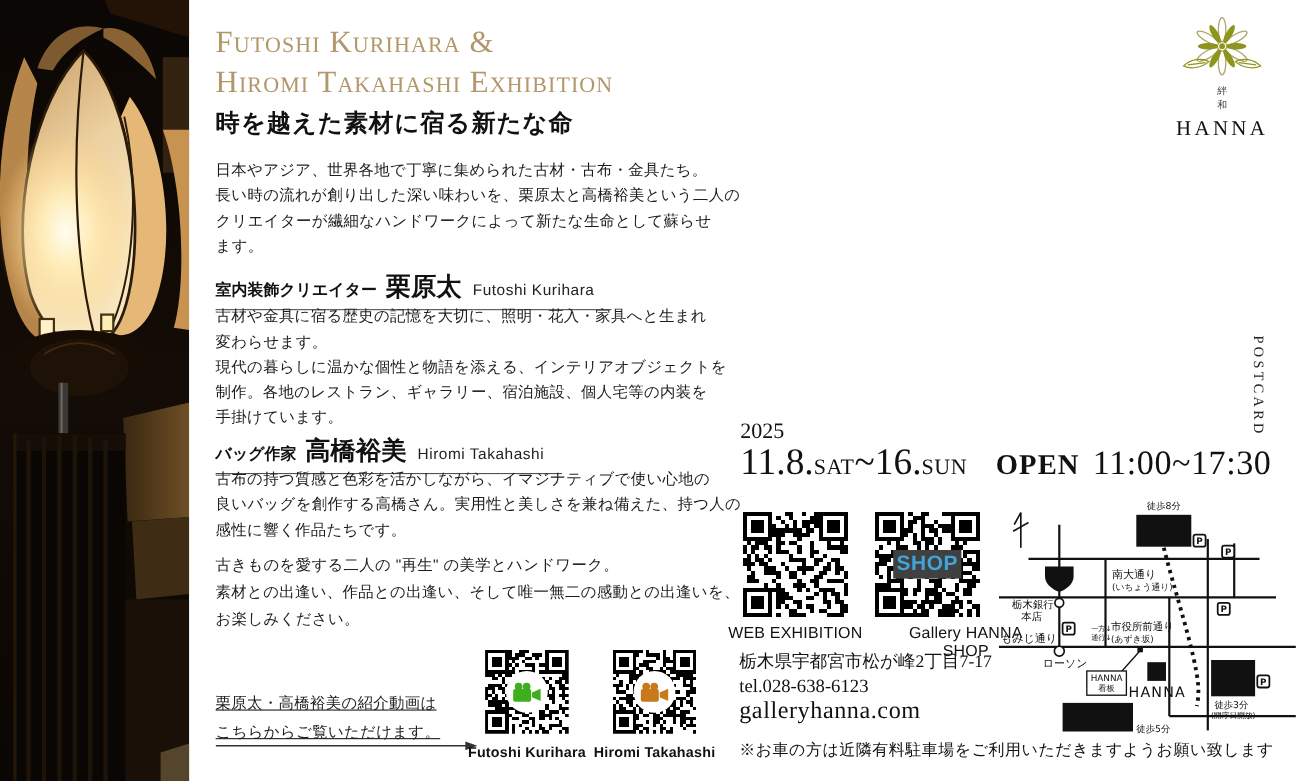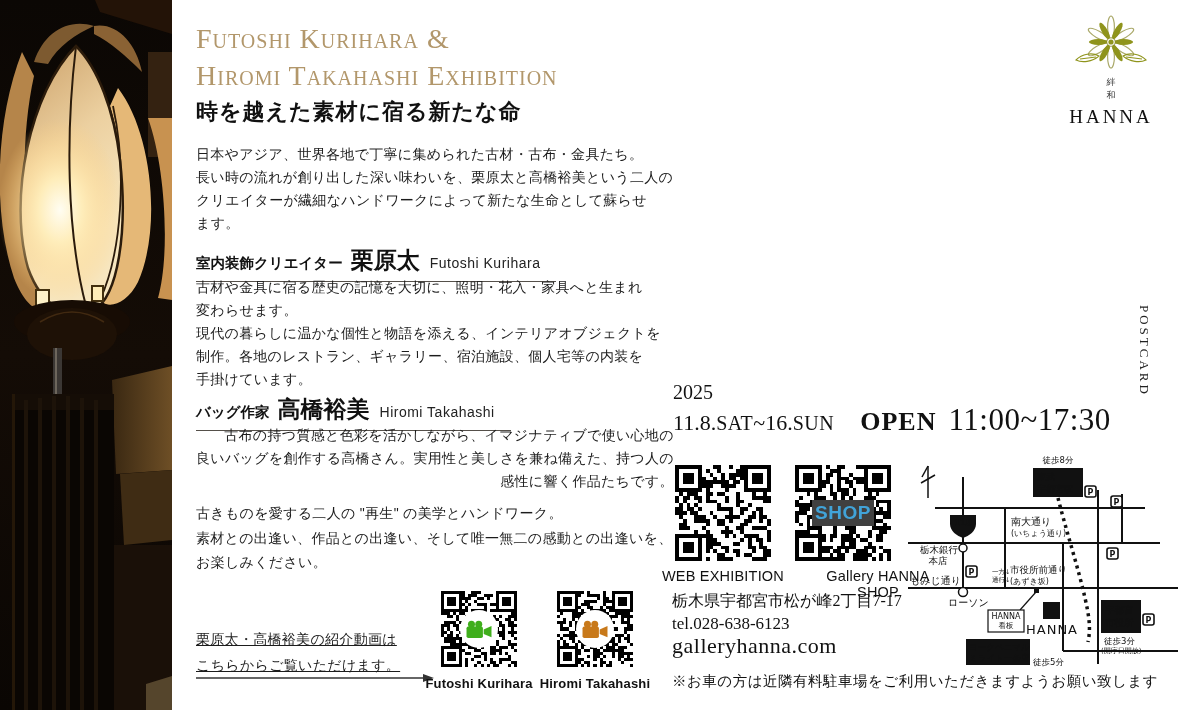--- a/index.html
+++ b/index.html
@@ -13,21 +13,21 @@
   
   .title{left:196px;top:20px;}
   .t-line{font-family:Liberation Serif, serif;font-variant:small-caps;
           font-size:28px;line-height:37px;letter-spacing:1px;white-space:nowrap;}
   .headline{left:196px;top:97px;font-family:"Liberation Serif","DejaVu Serif",serif;
             font-weight:bold;font-size:22px;letter-spacing:1px;color:#111;white-space:nowrap;}
 
   .bline{font-size:14px;line-height:23px;letter-spacing:.3px;white-space:nowrap;color:#1c1c1c;}
   .intro{left:196px;top:143px;}
   .a1body{left:196px;top:276px;}
-  .a2body{left:196px;top:424px;text-align:right;}
+  .a2body{left:196px;top:424px;}
   .closing{left:196px;top:501px;}
   .closing .bline{line-height:24.5px;}
 
   .artist-h{display:inline-block;border-bottom:1px solid #55504a;padding:0 16px 5px 0;white-space:nowrap;}
   .artist-h .role{font-family:"Liberation Serif","DejaVu Serif",serif;font-weight:bold;font-size:14.5px;color:#111;}
   .artist-h .aname{font-family:"Liberation Serif","DejaVu Serif",serif;font-weight:bold;font-size:23px;color:#111;margin:0 10px 0 8px;}
   .artist-h .aen{font-size:14px;color:#222;letter-spacing:.5px;}
   .a1head{left:196px;top:245px;}
   .a2head{left:196px;top:394px;}
 
@@ -42,21 +42,21 @@
   .qr2{left:554px;top:588px;width:82px;height:82px;}
   .cam-wrap{position:absolute;inset:0;display:flex;align-items:center;justify-content:center;}
   .cam-circle{width:38px;height:38px;border-radius:50%;background:#fff;display:flex;align-items:center;justify-content:center;}
   .vlabel{top:676px;width:120px;text-align:center;font-size:13px;font-weight:bold;letter-spacing:.2px;color:#111;}
   .vl1{left:419px;} .vl2{left:535px;}
 
   
   .ev-year{left:673px;top:381px;font-family:"Liberation Serif","DejaVu Serif",serif;font-size:20px;color:#111;}
   .ev-line{left:673px;top:402px;display:flex;align-items:baseline;white-space:nowrap;
            font-family:"Liberation Serif","DejaVu Serif",serif;color:#111;}
-  .ev-line .big{font-size:22px;font-family:Liberation Serif, serif;}
+  .ev-line .big{font-size:34px;font-family:Liberation Serif, serif;}
   .ev-line .day{font-size:20px;letter-spacing:.5px;}
   .ev-line .open{font-size:26px;font-weight:bold;margin:0 12px 0 26px;letter-spacing:1px;}
   .ev-line .hours{font-size:31px;letter-spacing:.5px;}
 
   
   .qr3{left:672px;top:462px;width:102px;height:102px;}
   .qr4{left:792px;top:462px;width:102px;height:102px;}
   .band{position:absolute;left:5%;right:5%;top:50%;transform:translateY(-50%);background:#404040;
         text-align:center;padding:2px 0;}
   .band.web{font-family:"DejaVu Sans Mono","Liberation Mono",monospace;font-weight:bold;font-size:8px;letter-spacing:.5px;}

